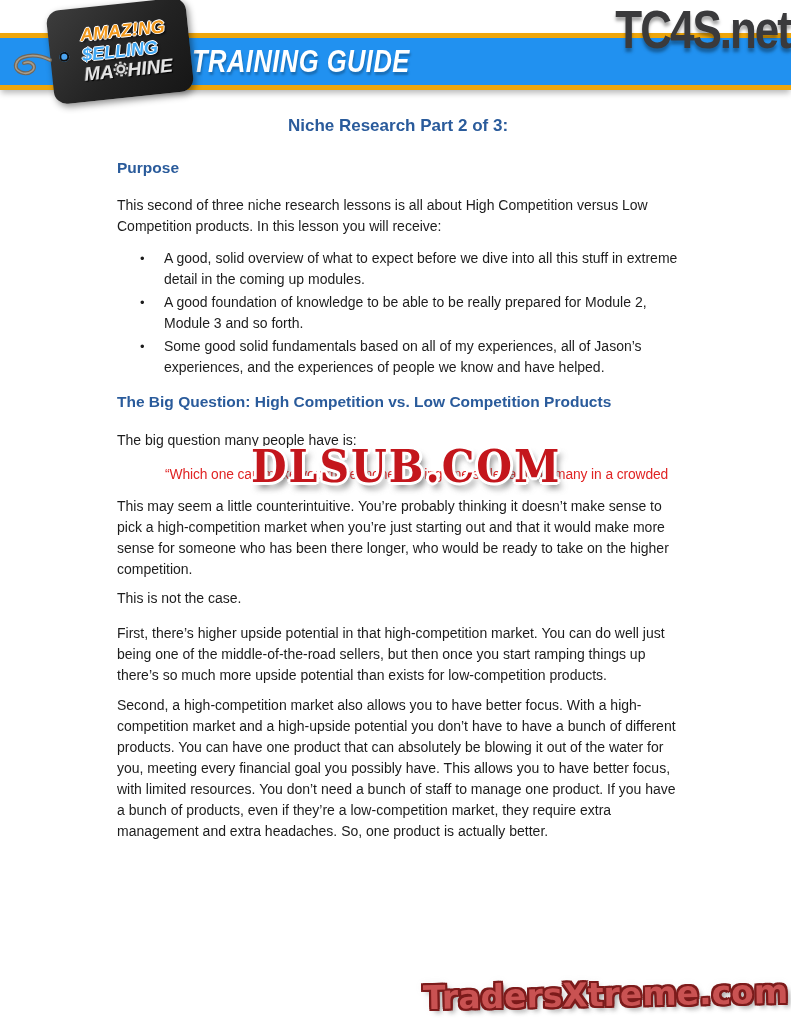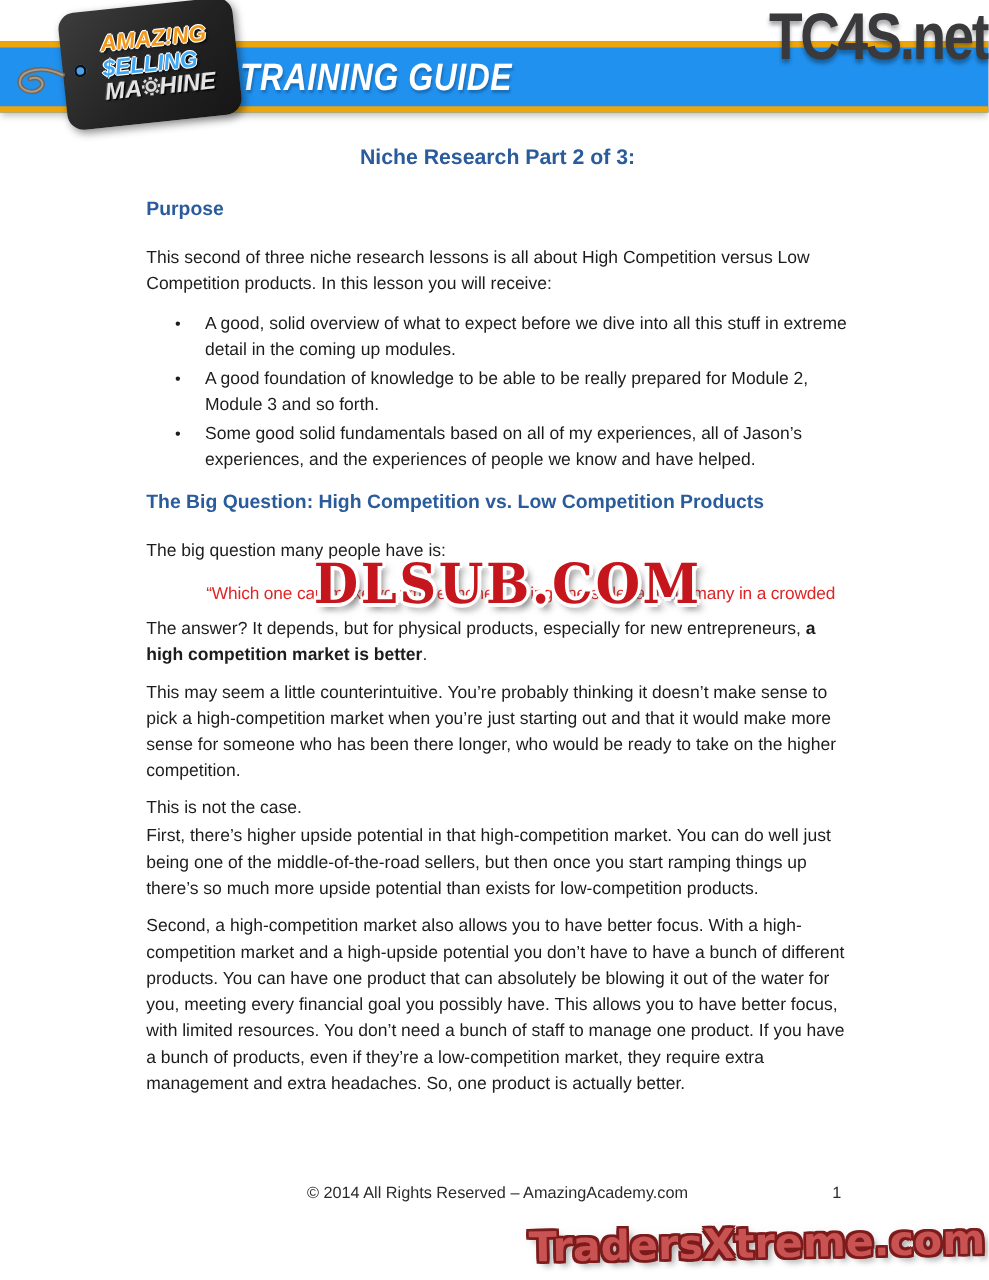--- a/index.html
+++ b/index.html
@@ -97,21 +97,21 @@
   .quote {
     position:relative; margin-top:12px; margin-left:48px;
     color:#e02424; line-height:24px; font-size:13.8px; letter-spacing:-0.1px;
   }
   .quote .l1 { white-space:nowrap; }
   .q-spacer { display:inline-block; width:296px; }
   .p-answer { margin-top:5px; }
   .bold { font-weight:bold; }
   .p-counter { margin-top:9px; }
   .p-case { margin-top:8px; }
-  .p-first { margin-top:2px; }
+  .p-first { margin-top:14px; }
   .p-second { margin-top:9px; }
 
   
   .footer { position:absolute; left:117px; top:946px; width:562px; font-size:13px; color:#2a2a2a; }
   .footer-copy { text-align:center; }
   .page-num { position:absolute; right:6px; top:0; }
 </style>
 </head>
 <body>
 
@@ -174,34 +174,27 @@
 
     <div class="h2 h-bigq">The Big Question: High Competition vs. Low Competition Products</div>
 
     <div class="p-bigq">The big question many people have is:</div>
 
     <div class="quote">
       <div class="l1">“Which one can make you more money: being one seller among many in a crowded</div>
       <div class="dlsub">DLSUB.COM</div>
     </div>
 
-    <div class="p-answer">
-      <span>The answer? It depends, but for physical products, especially for new entrepreneurs, </span><span class="bold">a high competition market is better</span><span>.</span>
-    </div>
 
     <div class="p-counter">This may seem a little counterintuitive. You’re probably thinking it doesn’t make sense to pick a high-competition market when you’re just starting out and that it would make more sense for someone who has been there longer, who would be ready to take on the higher competition.</div>
 
     <div class="p-case">This is not the case.</div>
 
     <div class="p-first">First, there’s higher upside potential in that high-competition market.  You can do well just being one of the middle-of-the-road sellers, but then once you start ramping things up there’s so much more upside potential than exists for low-competition products.</div>
 
     <div class="p-second">Second, a high-competition market also allows you to have better focus. With a high-competition market and a high-upside potential you don’t have to have a bunch of different products.  You can have one product that can absolutely be blowing it out of the water for you, meeting every financial goal you possibly have.  This allows you to have better focus, with limited resources.  You don’t need a bunch of staff to manage one product.  If you have a bunch of products, even if they’re a low-competition market, they require extra management and extra headaches. So, one product is actually better.</div>
 
   </div>
 
-  <div class="footer">
-    <div class="footer-copy">© 2014 All Rights Reserved – AmazingAcademy.com</div>
-    <div class="page-num">1</div>
-  </div>
 
   <div class="traders">TradersXtreme.com</div>
 
 </div>
 
 </body></html>

